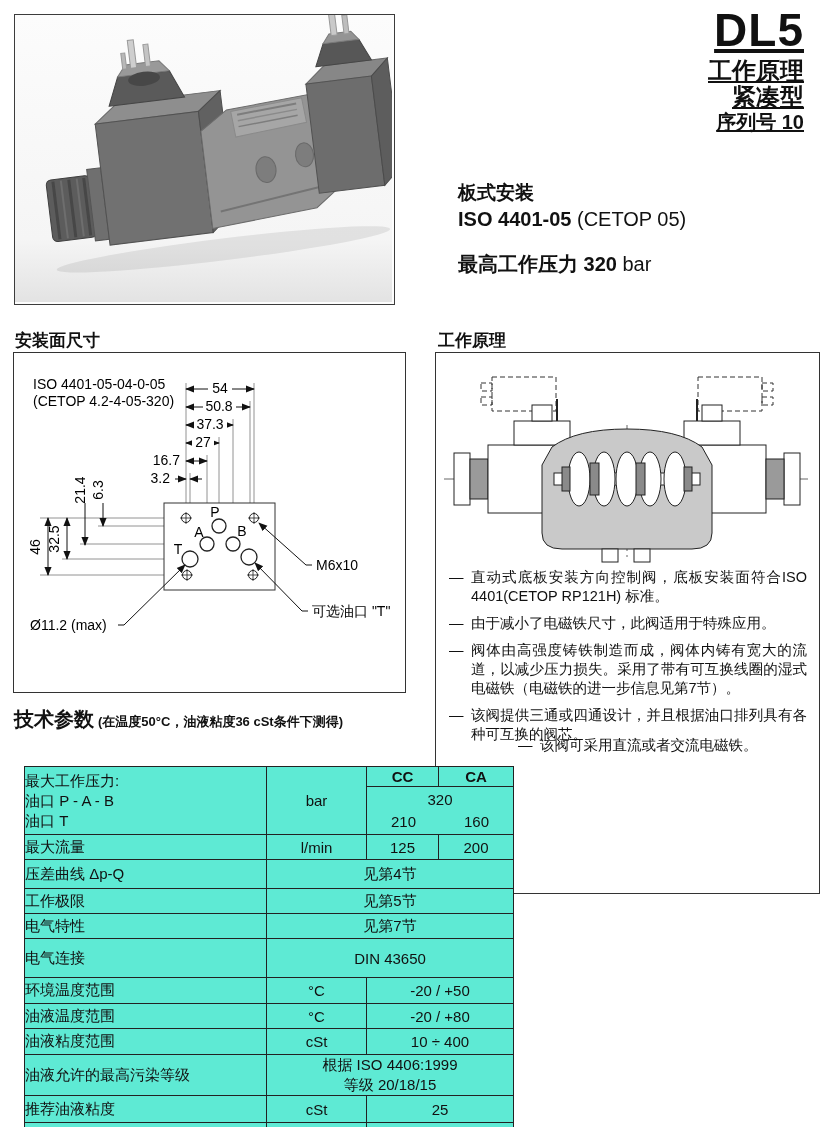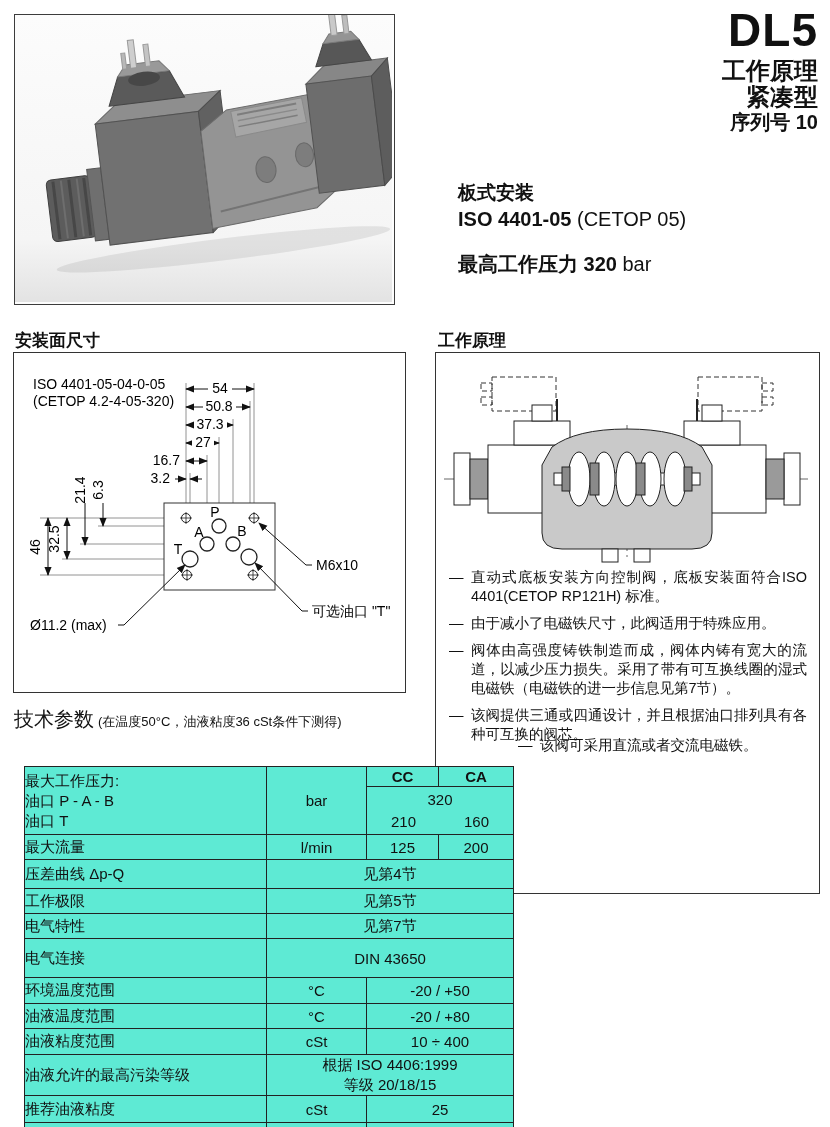--- a/index.html
+++ b/index.html
@@ -3,21 +3,21 @@
 <meta charset="utf-8">
 <style>
   html,body{margin:0;padding:0;}
   body{
     width:830px;height:1127px;position:relative;background:#ffffff;
     font-family:"Liberation Sans","DejaVu Sans",sans-serif;color:#111;
     overflow:hidden;
   }
   .photo-box{position:absolute;left:14px;top:14px;width:379px;height:289px;
     border:1px solid #3c3c3c;background:#fdfdfd;overflow:hidden;}
-  .brand{position:absolute;top:6px;right:12px;text-align:right;line-height:1;}
+  .brand{position:absolute;top:6px;right:26px;text-align:right;line-height:1;text-decoration:underline;}
   .brand-model{font-size:46px;font-weight:bold;letter-spacing:1px;line-height:48px;}
   .brand-l1{font-size:24px;font-weight:bold;line-height:27px;margin-top:3px;}
   .brand-l2{font-size:24px;font-weight:bold;line-height:26px;}
   .brand-l3{font-size:20px;font-weight:bold;line-height:24px;}
   .intro{position:absolute;left:458px;top:180px;width:380px;}
   .intro-mounting{font-size:19px;font-weight:bold;line-height:26px;}
   .intro-standard{font-size:20px;line-height:27px;}
   .intro-standard .b{font-weight:bold;}
   .intro-press{font-size:20px;font-weight:bold;line-height:28px;margin-top:17px;}
   .intro-press .u{font-weight:normal;}
@@ -31,22 +31,22 @@
   .principle-box{position:absolute;left:435px;top:352px;width:383px;height:540px;
     border:1px solid #333;background:#fff;}
   .bullets{position:absolute;left:13px;top:215px;width:358px;}
   .bullet{display:flex;font-size:14.5px;line-height:19px;margin-bottom:8px;}
   .bullet .dash{flex:0 0 22px;}
   .bullet .txt{flex:1;text-align:justify;}
   .bullet-last{position:absolute;left:82px;top:383px;width:290px;display:flex;
     font-size:14.5px;line-height:19px;}
   .bullet-last .dash{flex:0 0 22px;}
   #specs-heading{position:absolute;left:14px;top:706px;}
-  #specs-heading .h{font-size:20px;font-weight:normal;}
-  #specs-heading .n{font-size:13px;font-weight:normal;margin-left:4px;text-align:center;}
+  #specs-heading .h{font-size:20px;font-weight:bold;}
+  #specs-heading .n{font-size:13px;font-weight:bold;margin-left:4px;text-align:center;}
   table.specs{position:absolute;left:24px;top:734px;border-collapse:collapse;
     table-layout:fixed;background:#5eead4;margin-top:32px;}
   table.specs td{border:1px solid #222;font-size:15px;padding:0;vertical-align:middle;}
   td.lbl{text-align:left;padding-left:9px;}
   td.ctr{text-align:center;}
   td.hdr{font-weight:bold;font-size:15px;}
   .lbl3 div{line-height:20px;}
   .half-row{display:flex;}
   .half-row span{flex:1;text-align:center;}
   .twoline div{line-height:20px;text-align:center;}

